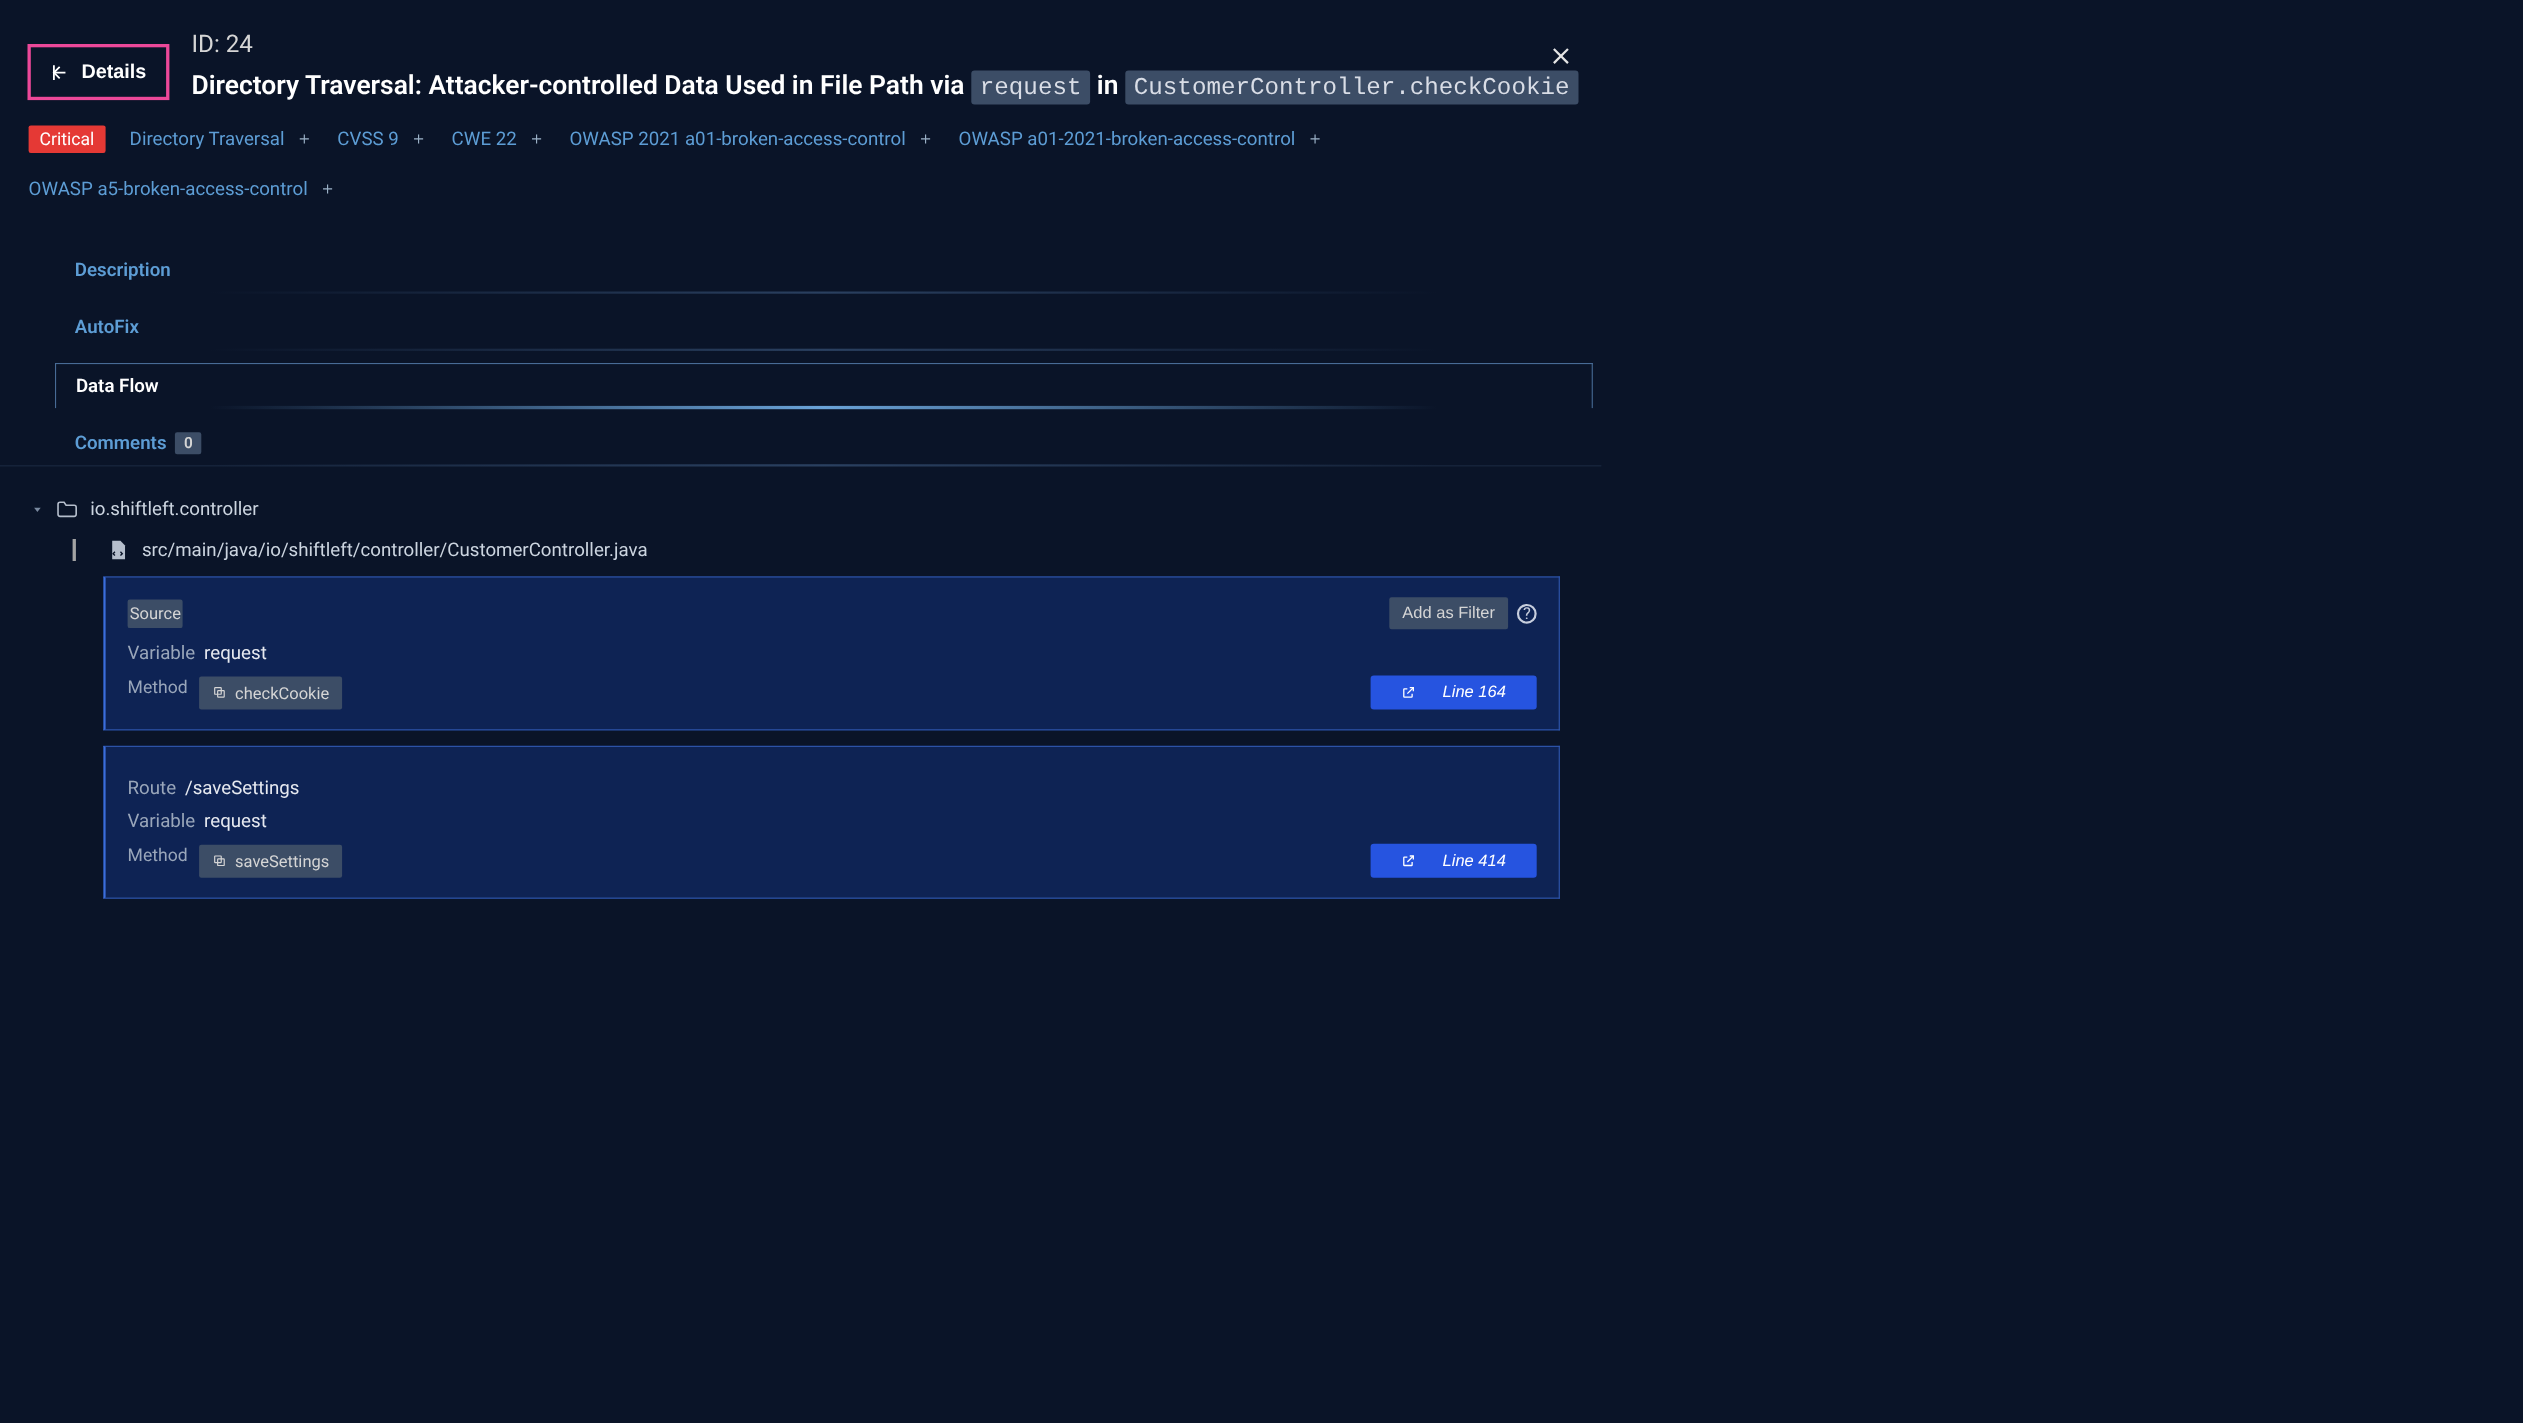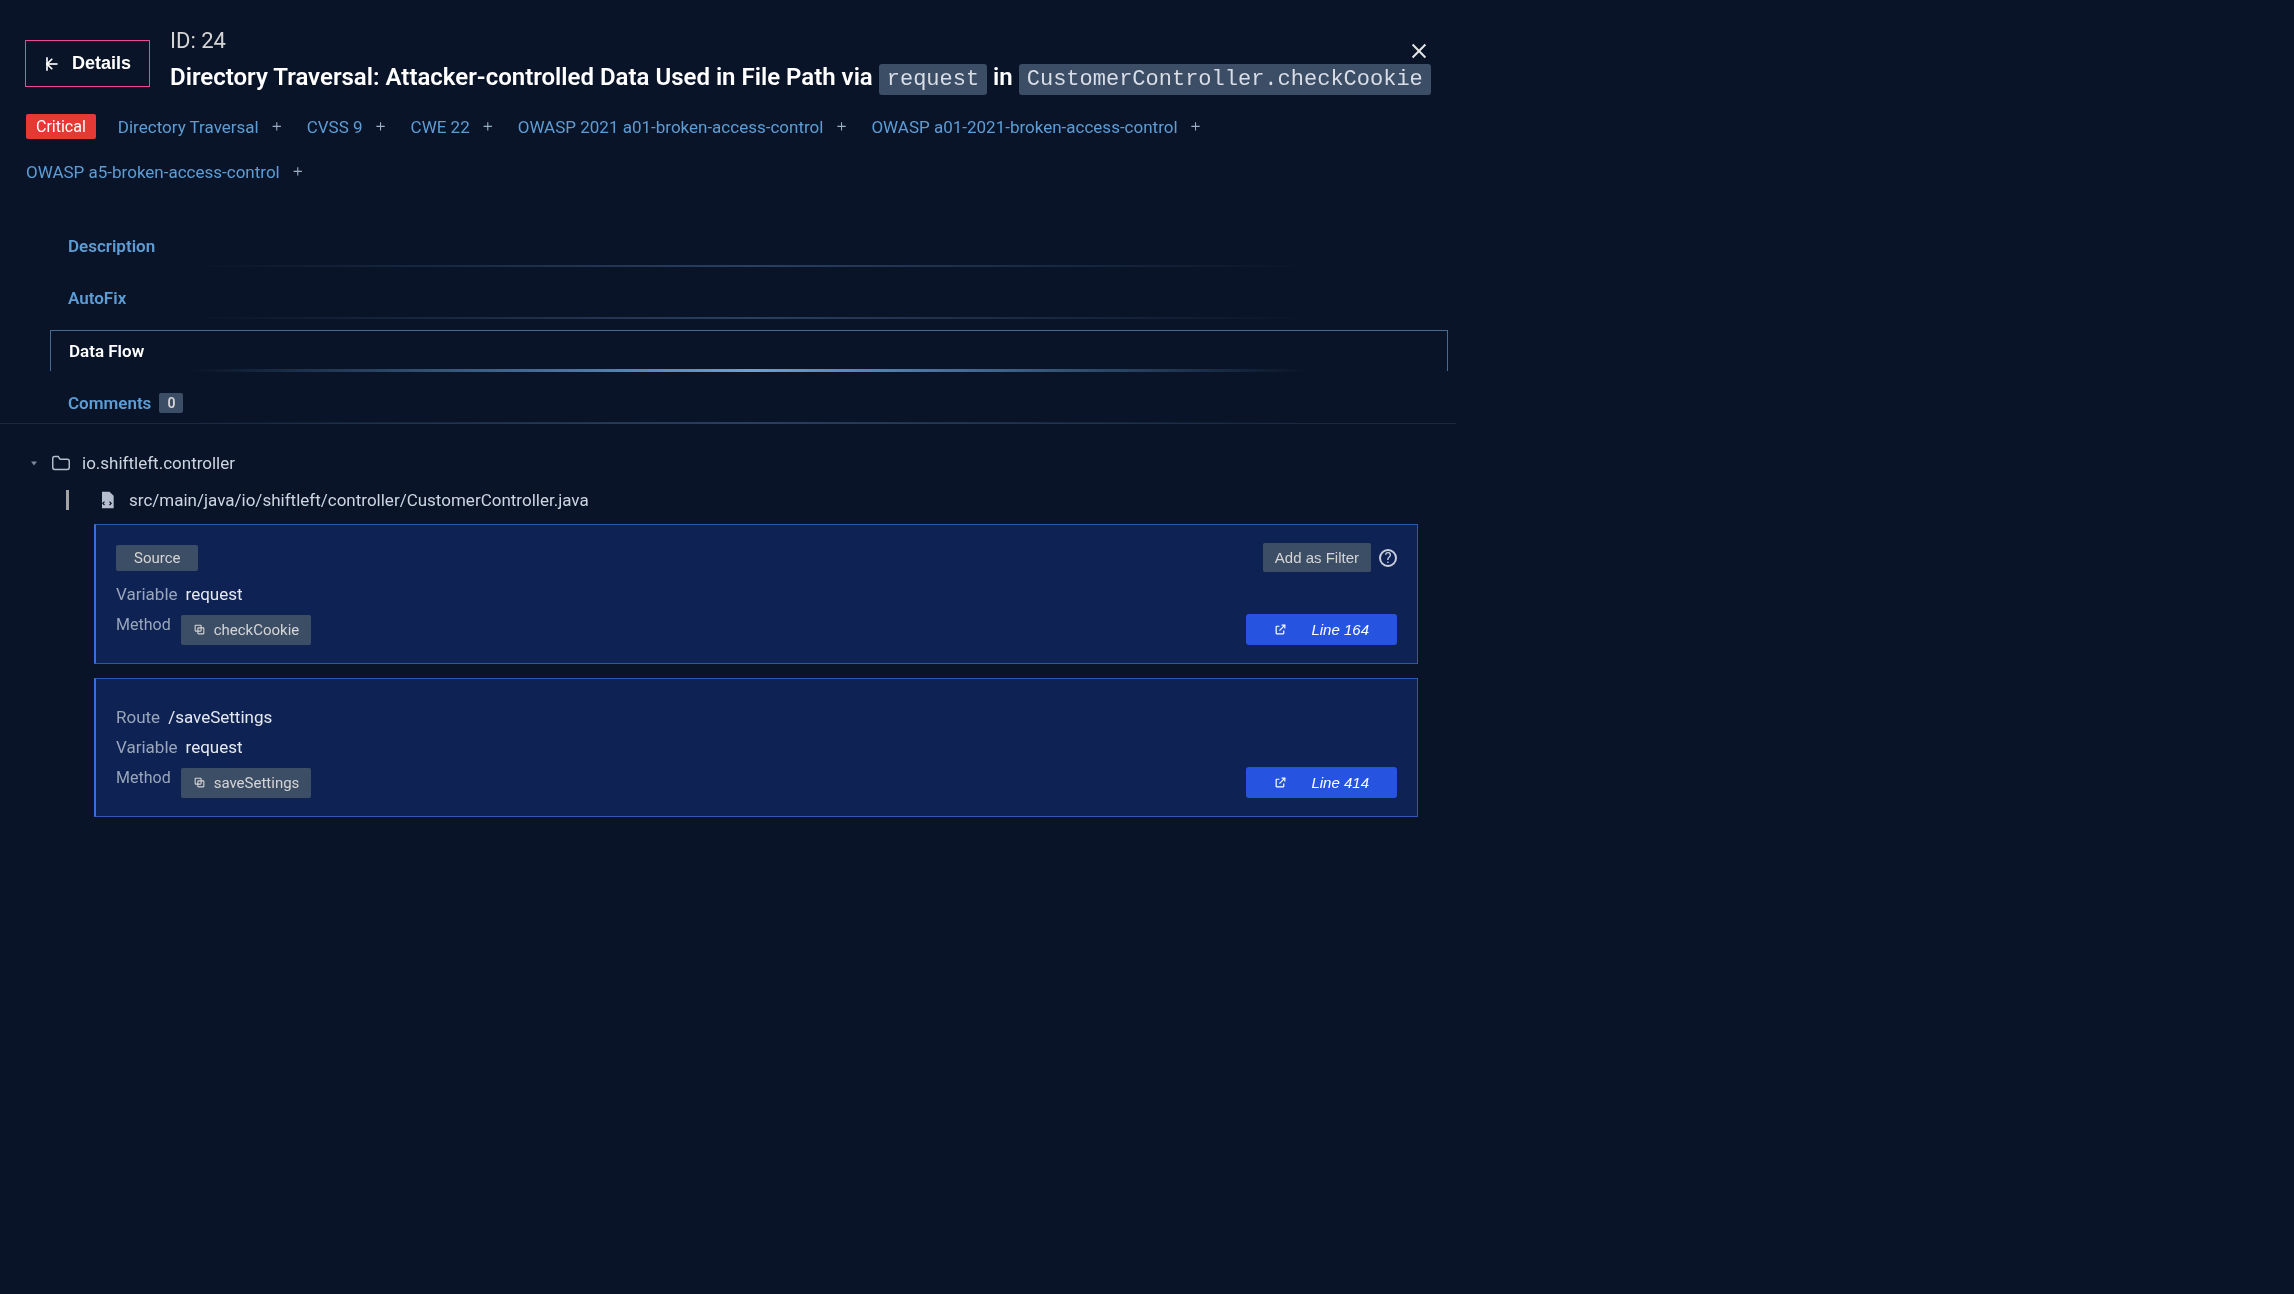--- a/index.html
+++ b/index.html
@@ -17,21 +17,21 @@
     overflow: hidden;
   }
   .header-row {
     display: flex;
     align-items: flex-start;
     padding: 28px 20px 0 20px;
     gap: 20px;
     position: relative;
   }
   .details-btn {
-    border: 1px solid #ec4899;
+    border: 3px solid #ec4899;
     background: transparent;
     color: #fff;
     padding: 12px 18px;
     font-size: 18px;
     font-weight: 600;
     display: flex;
     align-items: center;
     gap: 10px;
     cursor: pointer;
     margin-left: 5px;
@@ -179,21 +179,21 @@
   }
   .card-top {
     display: flex;
     justify-content: space-between;
     align-items: center;
     margin-bottom: 12px;
   }
   .source-badge {
     background: #3c4d66;
     color: #d5d5d5;
-    padding: 4px 18px;
+    padding: 4px 2px;
     border-radius: 2px;
     font-size: 15px;
   }
   .filter-group {
     display: flex;
     align-items: center;
     gap: 8px;
   }
   .filter-btn {
     background: #3c4d66;

